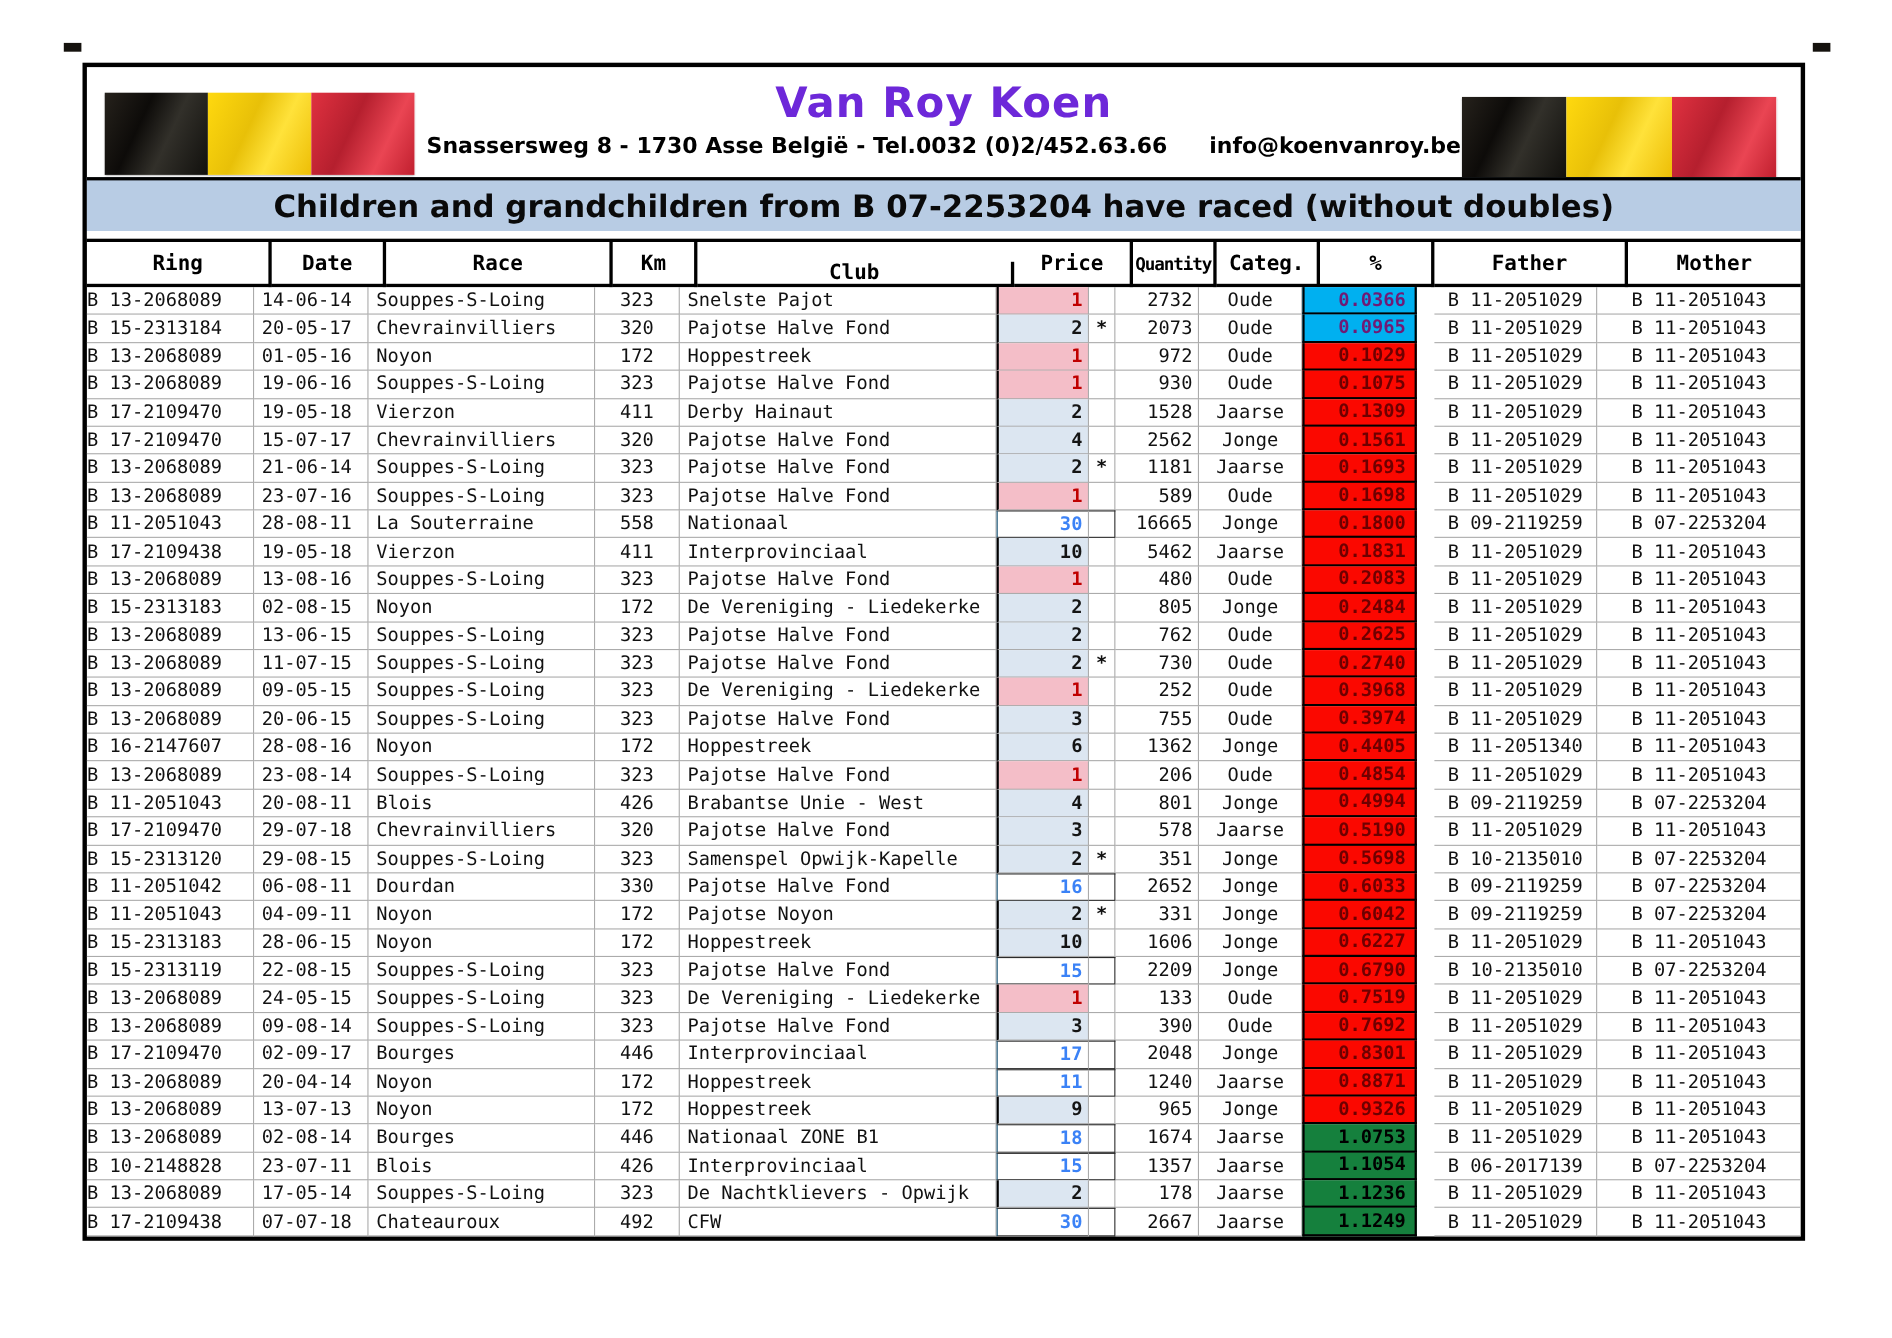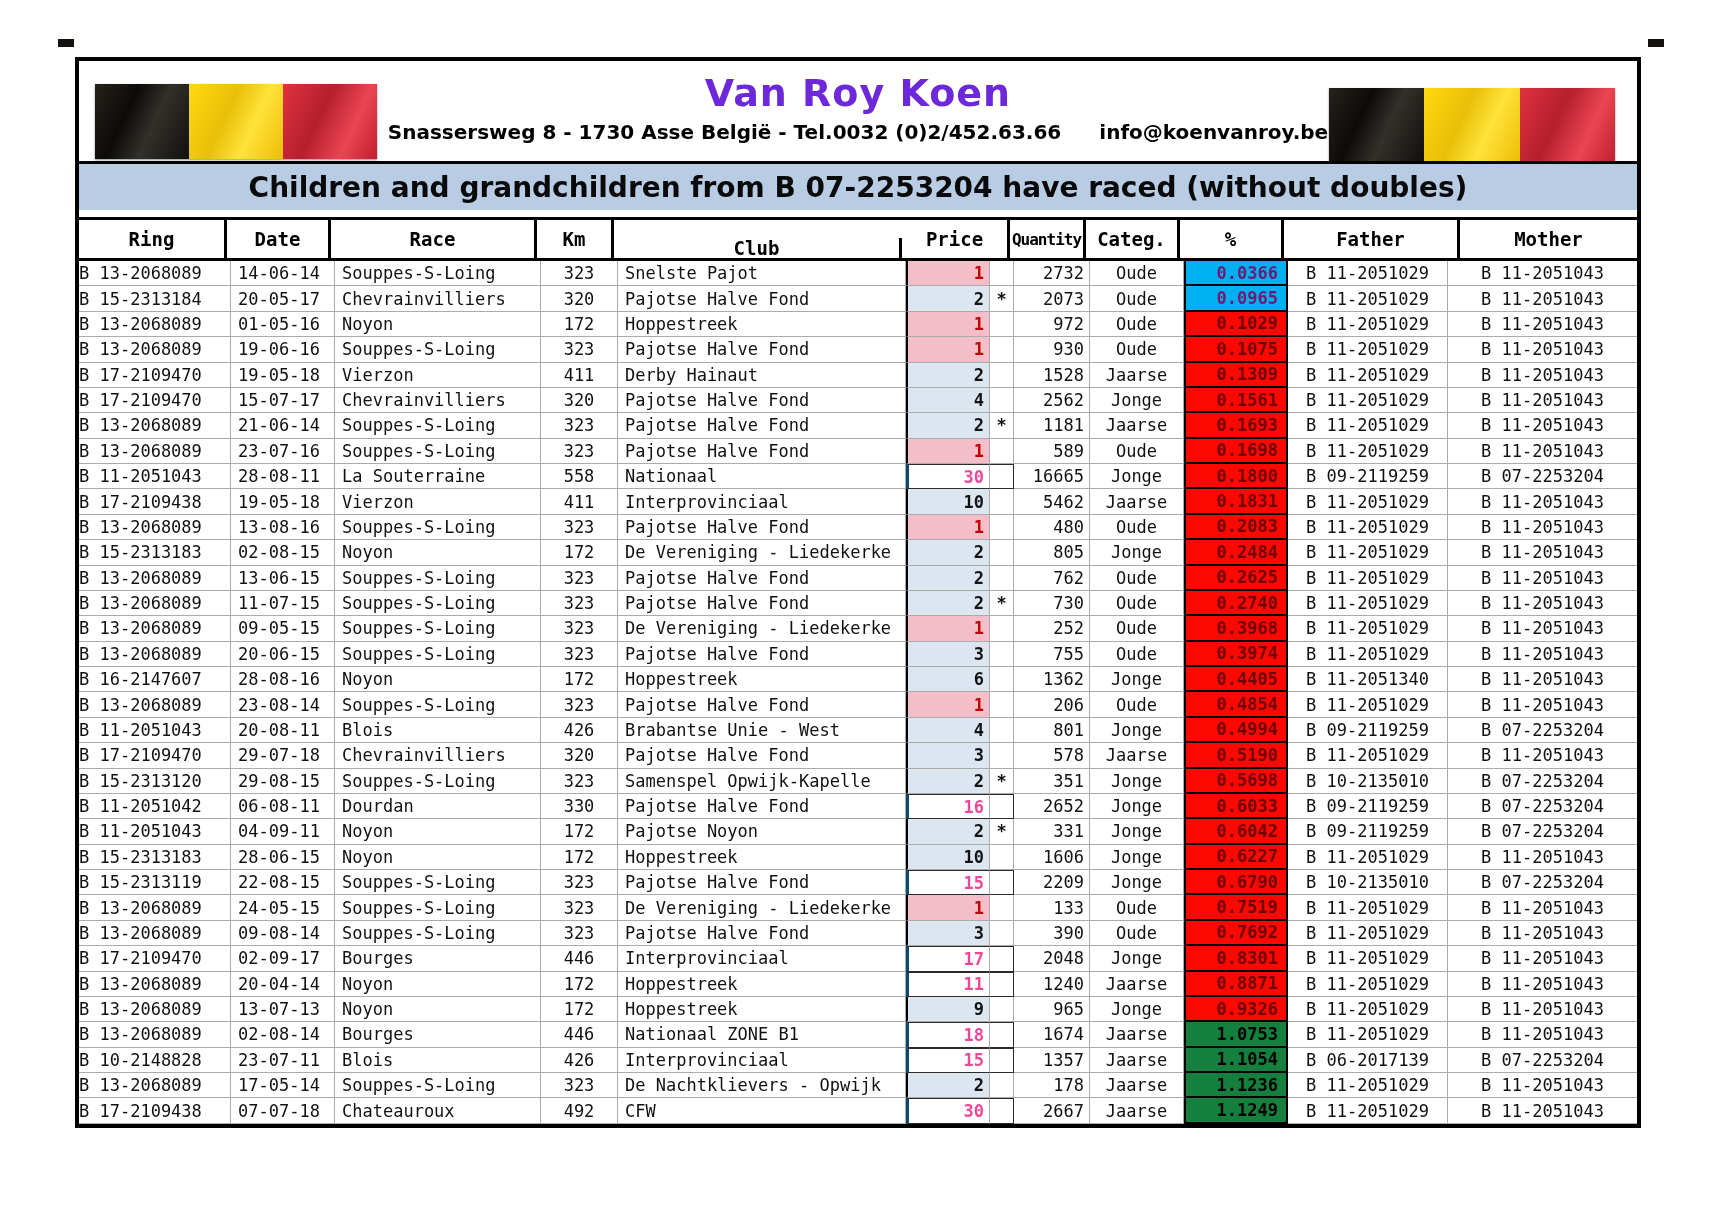--- a/index.html
+++ b/index.html
@@ -60,33 +60,33 @@
   .c-km     { width: 77px;  justify-content: center; }
   .c-club   { width: 288px; padding-left: 7px; }
   .c-price  { width: 84px;  justify-content: flex-end; padding-right: 5px;
               font-weight: bold; border-left: 2px solid #000; }
   .c-star   { width: 24px;  justify-content: center; font-weight: bold; }
   .c-qty    { width: 76px;  justify-content: flex-end; padding-right: 5px; }
   .c-categ  { width: 94px;  justify-content: center; }
   .c-pct    { width: 104px; justify-content: flex-end; padding-right: 8px;
               font-weight: bold; border-left: 2px solid #000;
               border-right: 2px solid #000; border-bottom: 2px solid #000; }
-  .c-father { width: 160px; justify-content: center; }
+  .c-father { width: 148px; justify-content: center; margin-left: 16px; }
   .c-mother { flex: 1; justify-content: center; border-right: none; }
   
-  .h-ring { width: 148px; } .h-date { width: 104px; } .h-race { width: 206px; }
+  .h-ring { width: 168px; } .h-date { width: 104px; } .h-race { width: 206px; }
   .h-km { width: 77px; } .h-club { width: 288px; margin-top: 18px; } .h-price { width: 108px; }
   .h-qty { width: 76px; } .h-categ { width: 94px; } .h-pct { width: 104px; }
   .h-father { width: 176px; } .h-mother { flex: 1; }
   
   .price-first { background: #F4BEC8; color: #C00000; }
   .price-low   { background: #DCE6F1; color: #141414; }
-  .price-high  { background: #fff; color: #ec4899;
+  .price-high  { background: #fff; color: #3b82f6;
                  border-top: 1px solid #2b2b2b; border-bottom: 1px solid #2b2b2b;
-                 border-left: 3px solid #0c4a6e; }
+                 border-left: 1px solid #0c4a6e; }
   .star-high   { border-top: 1px solid #2b2b2b; border-bottom: 1px solid #2b2b2b;
                  border-right: 1px solid #2b2b2b; }
   .pct-top { background: #00B0F0; color: #701a75; }
   .pct-mid { background: #FB0800; color: #6E0000; }
   .pct-over{ background: #15803d; color: #000; }
 </style>
 </head>
 <body>
 
 <div class="page">

